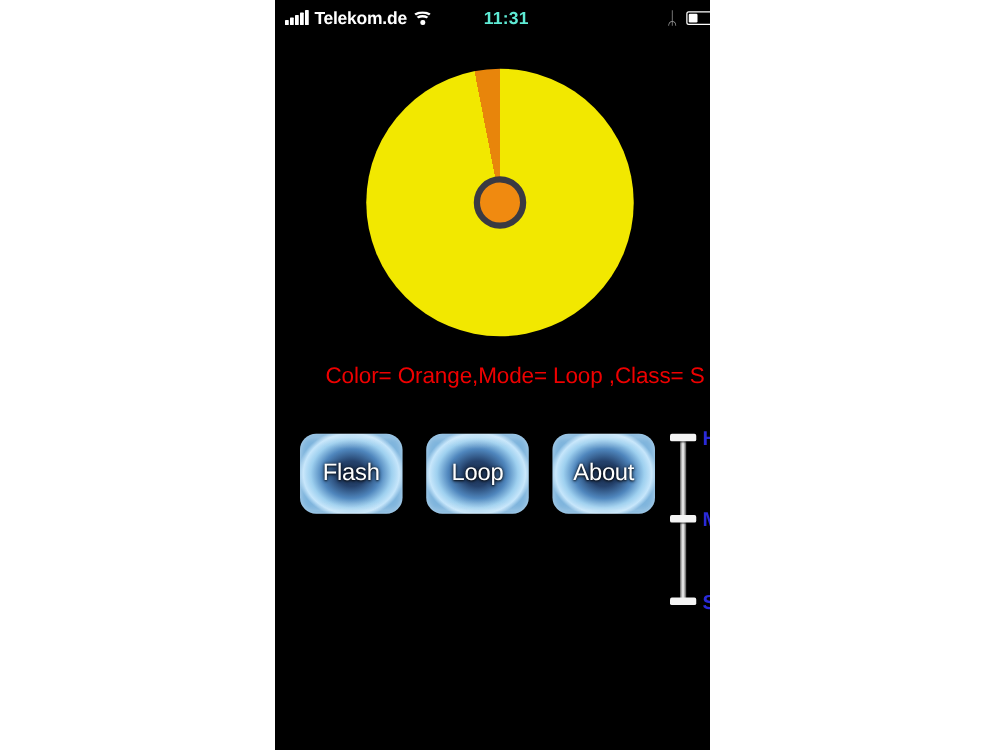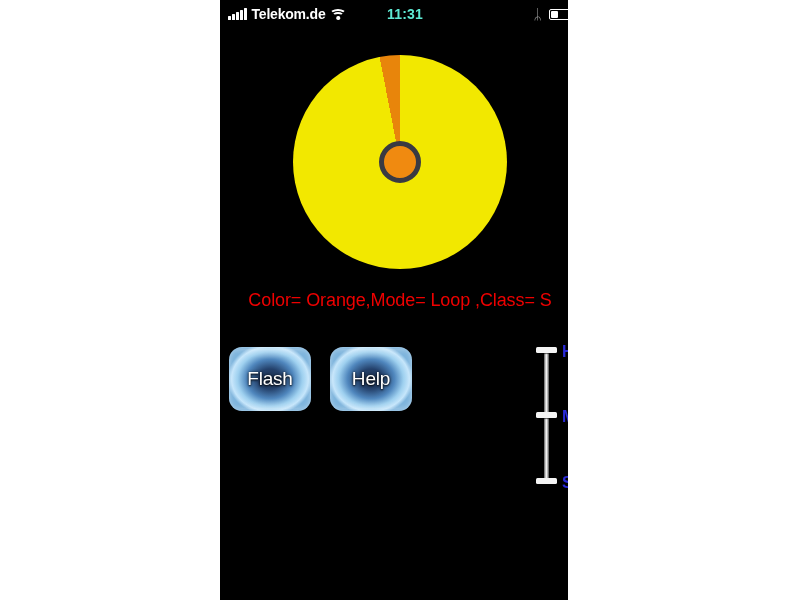--- a/index.html
+++ b/index.html
@@ -194,21 +194,21 @@
     color: #EE0000;
     font-size: 18px;
     font-weight: normal;
     letter-spacing: -0.1px;
     white-space: nowrap;
   }
 
   
   #button-grid {
     position: absolute;
-    left: 9px;
+    left: 20px;
     top: 347px;
     width: 292px;
     display: grid;
     grid-template-columns: repeat(3, 82px);
     grid-template-rows: repeat(2, 64px);
     column-gap: 19px;
     row-gap: 7px;
   }
 
   .glass-btn {
@@ -333,28 +333,31 @@
         </span>
       </div>
 
     </div>
 
     <div id="color-wheel-wrap">
       <div id="color-wheel" style="background: conic-gradient(rgb(242, 232, 0) 303deg, rgb(242, 232, 0) 349deg, rgb(232, 133, 11) 349deg, rgb(232, 133, 11) 360deg, rgb(232, 133, 11) 0deg, rgb(232, 133, 11) 36deg, rgb(237, 17, 17) 36deg, rgb(237, 17, 17) 80deg, rgb(255, 255, 255) 80deg, rgb(255, 255, 255) 127deg, rgb(242, 11, 224) 127deg, rgb(242, 11, 224) 172deg, rgb(20, 6, 240) 172deg, rgb(20, 6, 240) 216deg, rgb(11, 232, 224) 216deg, rgb(11, 232, 224) 261deg, rgb(10, 224, 10) 261deg, rgb(10, 224, 10) 303deg);"></div>
       <div id="wheel-hub" style="background: rgb(240, 138, 16); border-color: rgb(58, 58, 66);"></div>
     </div>
 
-    <div id="status-text" style="color: rgb(238, 0, 0);">Color= Orange,Mode= Loop ,Class= S</div>
+    <div id="status-text" style="color: rgb(238, 0, 0); padding-left: 12px;">Color= Orange,Mode= Loop ,Class= S</div>
 
     <div id="button-grid">
       <button class="glass-btn">
         <span class="btn-label">Flash</span>
       </button>
       <button class="glass-btn">
-        <span class="btn-label">Help</span>
+        <span class="btn-label">Loop</span>
+      </button>
+      <button class="glass-btn">
+        <span class="btn-label">About</span>
       </button>
     </div>
 
     <div id="slider-wrap">
       <div id="slider-track"></div>
       <div class="slider-tick t-h"></div>
       <div class="slider-tick t-m"></div>
       <div class="slider-tick t-s"></div>
       <div class="slider-label l-h" style="color: rgb(42, 42, 216);">H</div>
       <div class="slider-label l-m" style="color: rgb(42, 42, 216);">M</div>

